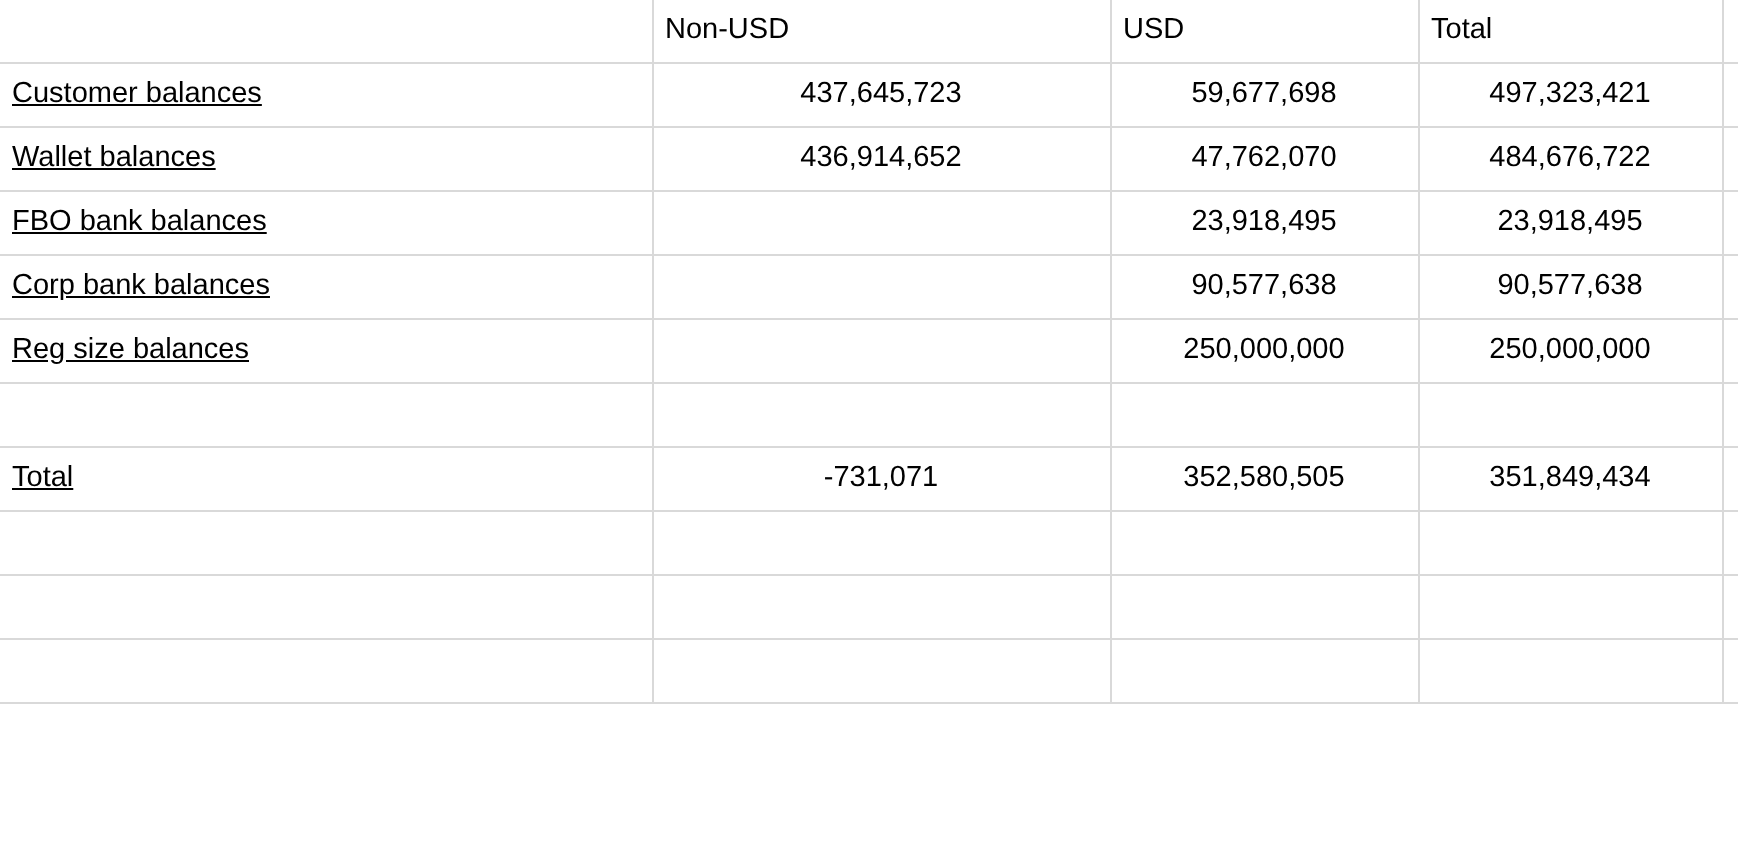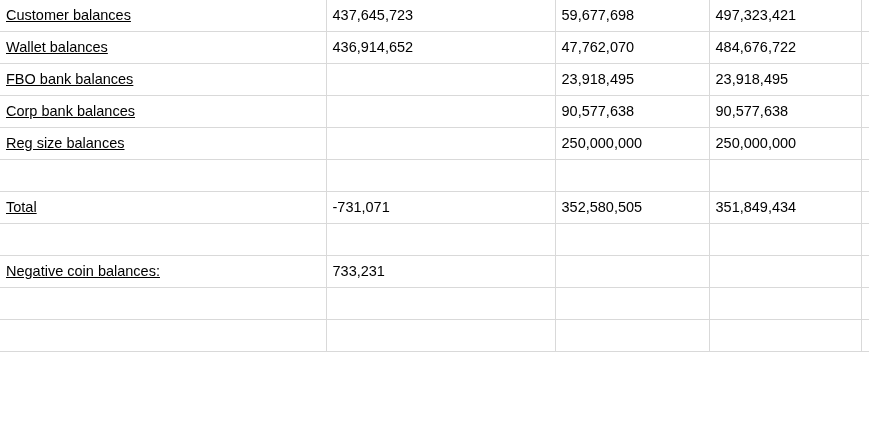--- a/index.html
+++ b/index.html
@@ -37,35 +37,42 @@
     line-height: 31px;
   }
   #sheet tr td:first-child {
     border-left: none;
     text-decoration: underline;
   }
   #sheet td.pad {
     border-right: none;
     padding: 0;
   }
-  .num { text-align: left; }
+  .num { text-align: center; }
   .txt { text-align: left; }
 </style>
 </head>
 <body>
 
 <table id="sheet">
   <colgroup>
     <col class="c-label">
     <col class="c-nonusd">
     <col class="c-usd">
     <col class="c-total">
     <col class="c-pad">
   </colgroup>
   <tbody>
+      <tr>
+        <td class="txt"></td>
+        <td class="txt">Non-USD</td>
+        <td class="txt">USD</td>
+        <td class="txt">Total</td>
+        <td class="pad"></td>
+      </tr>
       <tr>
         <td class="txt">Customer balances</td>
         <td class="num">437,645,723</td>
         <td class="num">59,677,698</td>
         <td class="num">497,323,421</td>
         <td class="pad"></td>
       </tr>
       <tr>
         <td class="txt">Wallet balances</td>
         <td class="num">436,914,652</td>
@@ -109,27 +116,20 @@
         <td class="pad"></td>
       </tr>
       <tr>
         <td class="txt"></td>
         <td class="num"></td>
         <td class="num"></td>
         <td class="num"></td>
         <td class="pad"></td>
       </tr>
       <tr>
-        <td class="txt">Negative coin balances:</td>
-        <td class="num">733,231</td>
-        <td class="num"></td>
-        <td class="num"></td>
-        <td class="pad"></td>
-      </tr>
-      <tr>
         <td class="txt"></td>
         <td class="num"></td>
         <td class="num"></td>
         <td class="num"></td>
         <td class="pad"></td>
       </tr>
       <tr>
         <td class="txt"></td>
         <td class="num"></td>
         <td class="num"></td>

